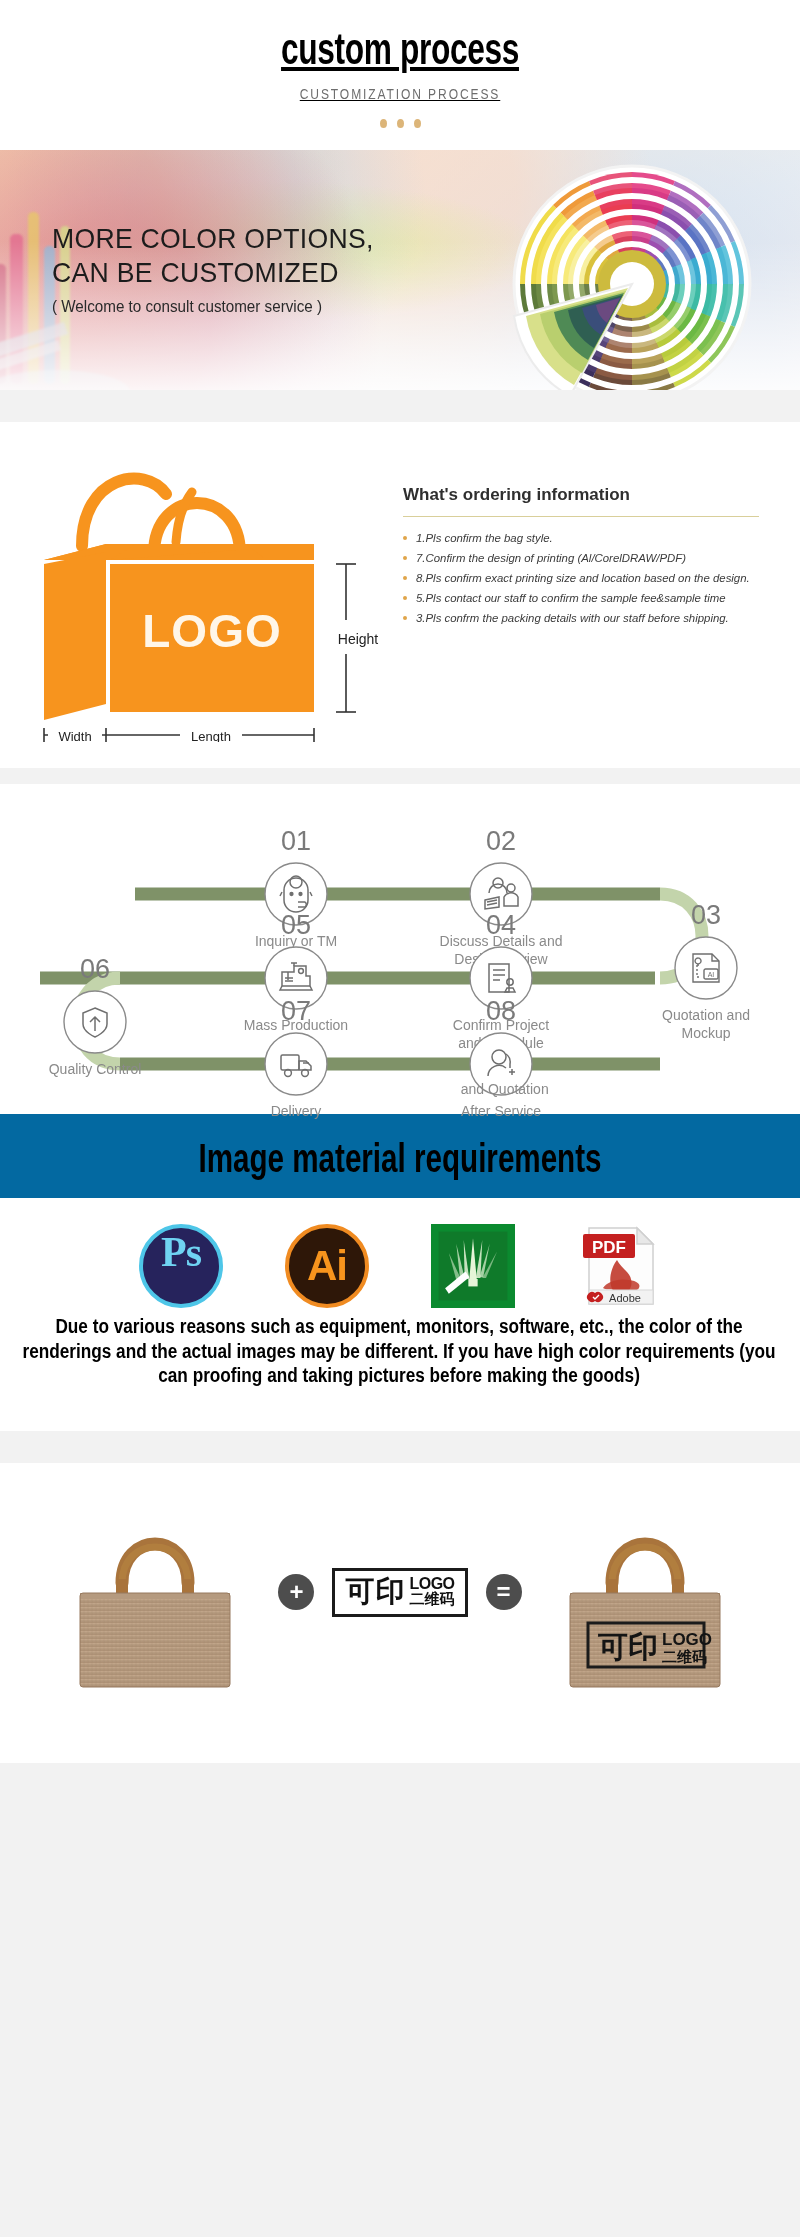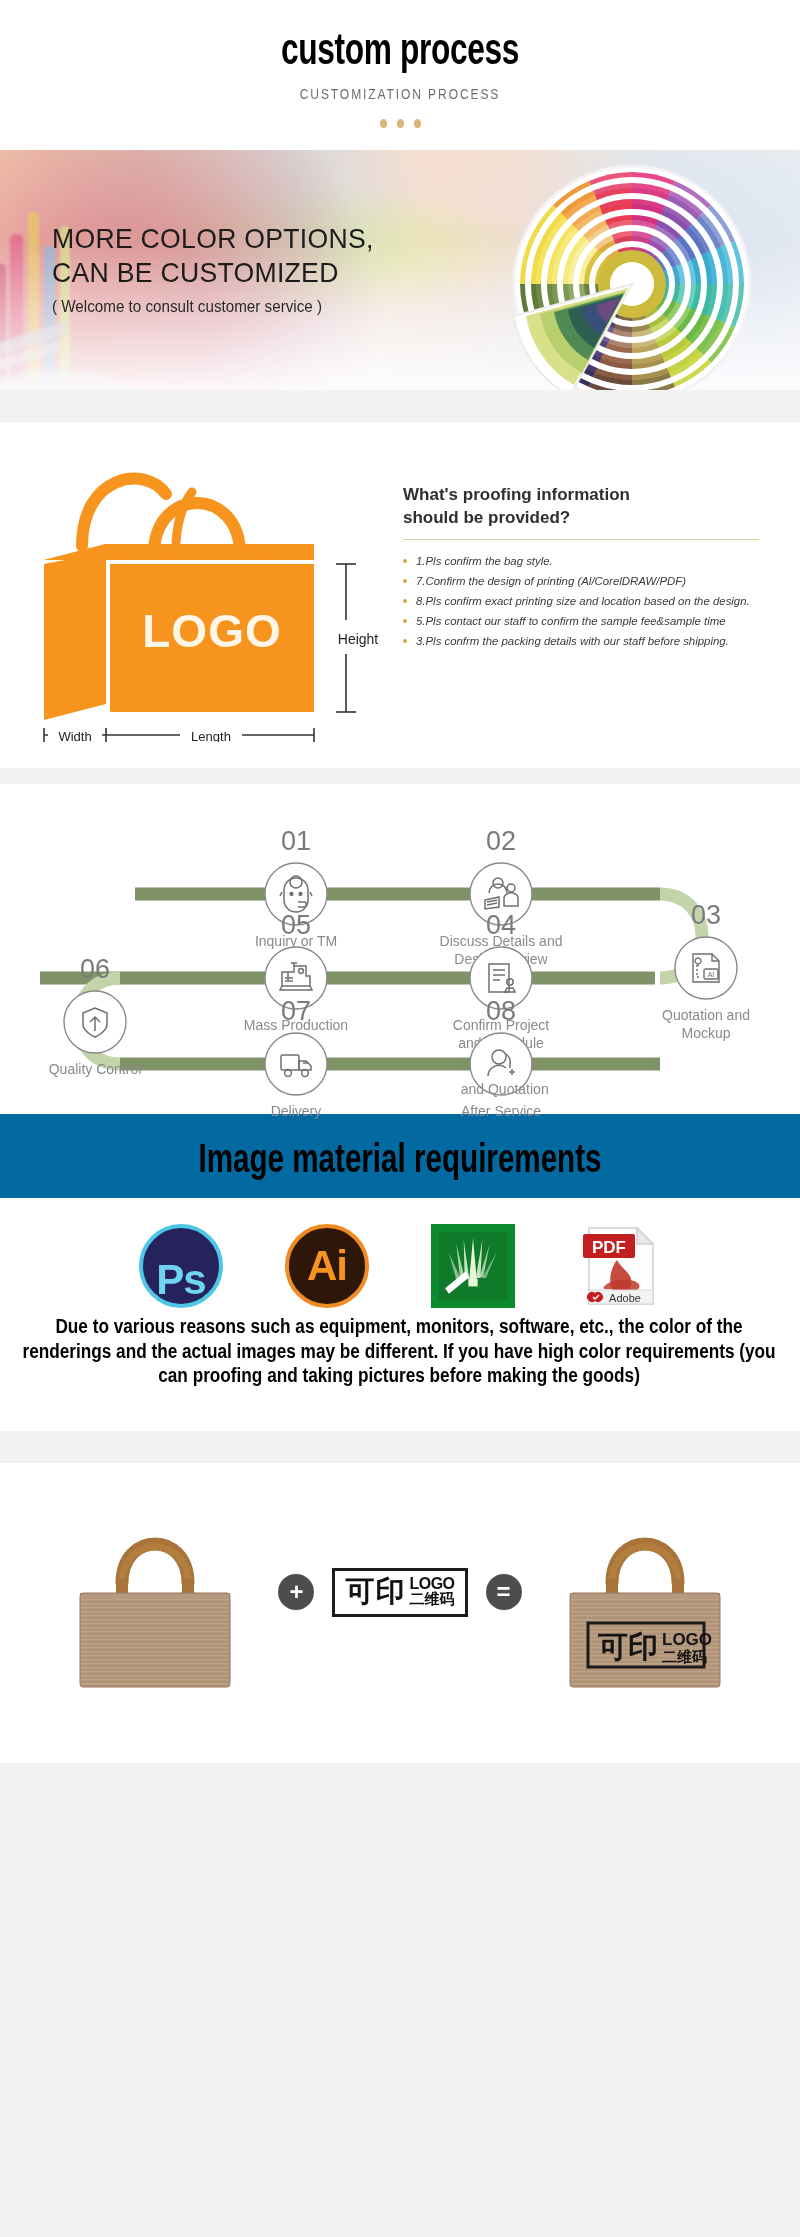--- a/index.html
+++ b/index.html
@@ -9,20 +9,21 @@
     font-family: "Liberation Sans", sans-serif;
     -webkit-font-smoothing: antialiased;
   }
   .page { width: 800px; position: relative; }
 
   
   .hdr {
     background: #fff;
     padding: 26px 0 22px;
     text-align: center;
+    text-decoration: underline;
   }
   .hdr-title {
     font-family: "Liberation Sans Narrow", "Liberation Sans", sans-serif;
     font-size: 44px;
     font-weight: 900;
     letter-spacing: -0.5px;
     color: #000;
     transform: scaleX(0.72);
     line-height: 1.05;
   }
@@ -106,22 +107,22 @@
   .matreq-title {
     font-family: "Liberation Sans Narrow", "Liberation Sans", sans-serif;
     font-size: 40px; font-weight: 900; color: #000;
     transform: scaleX(0.74); line-height: 1.1;
   }
   .soft-wrap { background: #fff; margin-top: 18px; padding: 26px 0 18px; }
   .soft-row { display: flex; justify-content: center; align-items: center; gap: 62px; }
   .soft-ico { width: 84px; height: 84px; position: relative; }
   .ps {
     border-radius: 50%; background: #26235c; border: 4px solid #4ec6e8;
-    display: flex; align-items: flex-end; justify-content: center;
-    color: #6fd3f2; font-size: 42px; font-weight: 700; letter-spacing: -1px;
+    display: flex; align-items: flex-start; justify-content: center;
+    color: #6fd3f2; font-size: 42px; font-weight: 700; letter-spacing: -1px; font-family: Liberation Serif, serif;
   }
   .ai {
     border-radius: 50%; background: #2e1708; border: 4px solid #f08b21;
     display: flex; align-items: center; justify-content: center;
     color: #f7941d; font-size: 42px; font-weight: 700; letter-spacing: -1px;
   }
   .cdr { background: #0b8a2f; border: 3px solid #0b8a2f; overflow: hidden; }
   .pdf-ico { }
   .disclaim {
     background: #fff; padding: 6px 22px 26px;
@@ -355,22 +356,21 @@
         <line x1="300" y1="286" x2="300" y2="300" stroke="#333" stroke-width="1.6"></line>
         <line x1="30" y1="293" x2="300" y2="293" stroke="#333" stroke-width="1.4"></line>
         <rect x="34" y="281" width="54" height="24" fill="#fff"></rect>
         <text x="61" y="299" text-anchor="middle" font-family="'Liberation Sans',sans-serif" font-size="13" fill="#222">Width</text>
         <rect x="166" y="281" width="62" height="24" fill="#fff"></rect>
         <text x="197" y="299" text-anchor="middle" font-family="'Liberation Sans',sans-serif" font-size="13" fill="#222">Length</text>
       </svg>
     </div>
 
     <div class="order-right">
-      <div class="oq">What's proofing information</div>
-      <div class="oq">should be provided?</div>
+      <div class="oq">What's ordering information</div>
       <div class="oq-rule"></div>
       <ul class="olist">
         <li>1.Pls confirm the bag style.</li>
         <li>7.Confirm the design of printing (Al/CorelDRAW/PDF)</li>
         <li>8.Pls confirm exact printing size and location based on the design.</li>
         <li>5.Pls contact our staff to confirm the sample fee&amp;sample time</li>
         <li>3.Pls confrm the packing details with our staff before shipping.</li>
       </ul>
     </div>
   </div>

